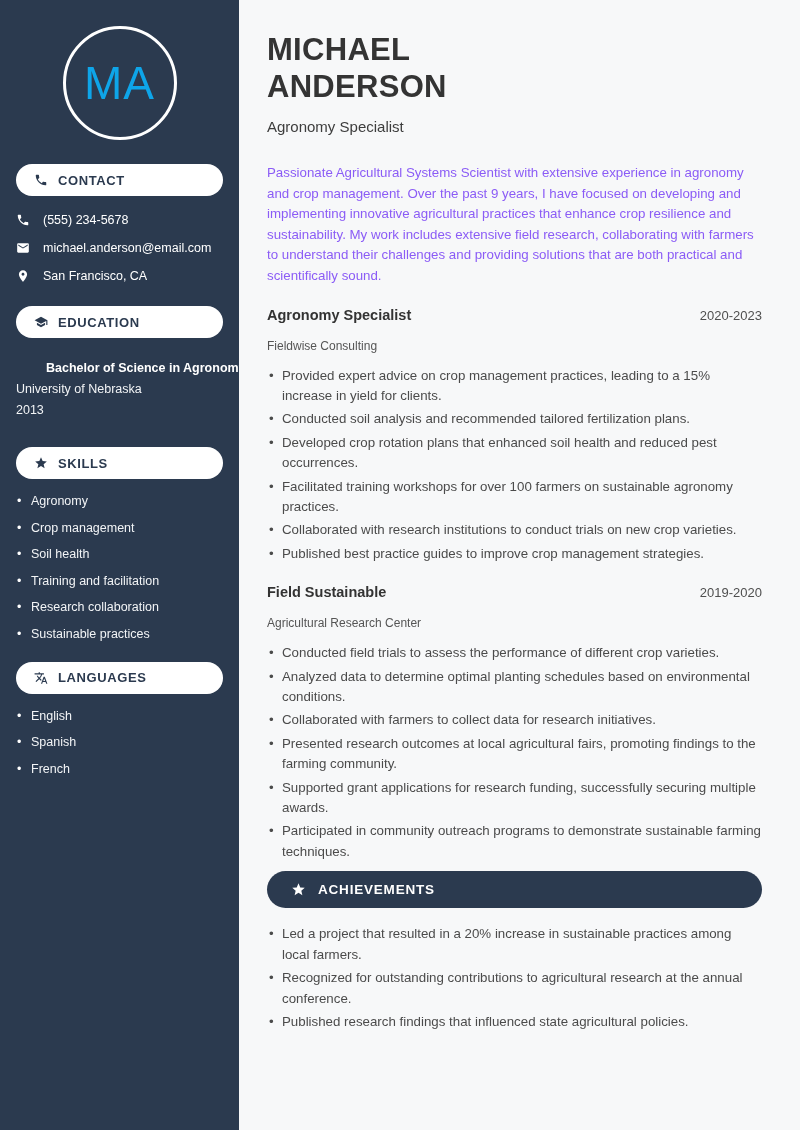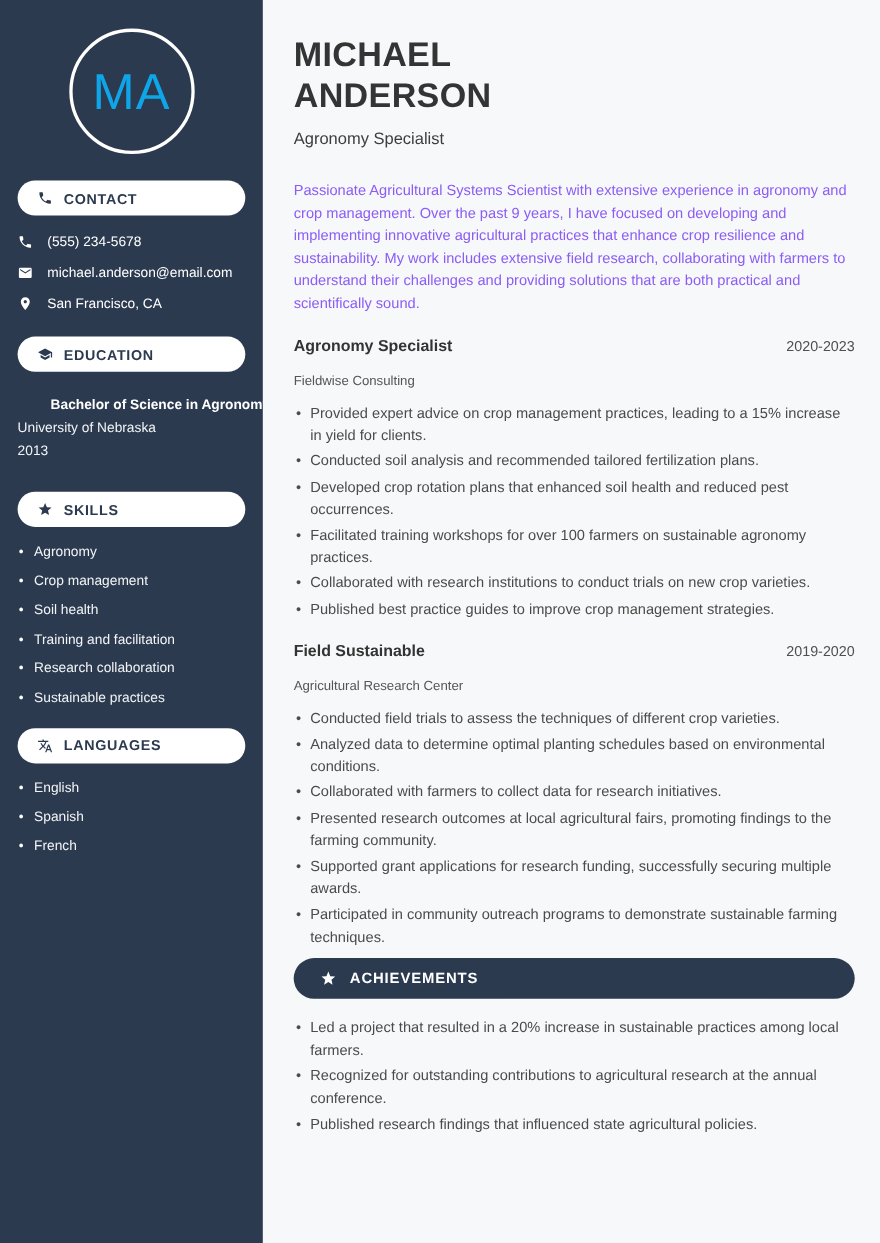--- a/index.html
+++ b/index.html
@@ -36,21 +36,21 @@
   .edu-degree { font-size: 12.5px; font-weight: 700; white-space: nowrap; line-height: 21px; margin-left: 30px; }
   .edu-line { font-size: 12.5px; line-height: 21px; color: #f2f4f6; }
   .side-list { list-style: none; margin-top: 15px; }
   .side-list li {
     position: relative; padding-left: 15px; font-size: 12.5px; color: #f2f4f6;
     margin-bottom: 12.5px; line-height: 14px;
   }
   .side-list li::before { content: "•"; position: absolute; left: 1px; top: 0; color: #ffffff; }
 
   
-  .main { flex: 1; background: #f7f8f9; padding: 31px 23px 0 28px; }
+  .main { flex: 1; background: #f7f8f9; padding: 31px 38px 0 28px; }
   .name { font-size: 31px; font-weight: 700; color: #343434; line-height: 37px; letter-spacing: 0.3px; }
   .role-title { margin-top: 13px; font-size: 15px; color: #3d3d3d; }
   .summary { margin-top: 28px; font-size: 13.3px; line-height: 20.6px; color: #8b5cf6; }
   .section-pill {
     margin-top: 23px; background: #2b3a4f; color: #ffffff; height: 37px;
     border-radius: 19px; display: flex; align-items: center; gap: 12px;
     padding: 0 24px; font-size: 13.5px; font-weight: 700; letter-spacing: 0.8px;
   }
   .section-pill svg { width: 15px; height: 15px; flex: 0 0 auto; }
   .job { margin-top: 20px; }
@@ -201,21 +201,21 @@
         </div>
 
         <div class="job">
           <div class="job-head">
             <span class="job-title">Field Sustainable</span>
             <span class="job-dates">2019-2020</span>
           </div>
           <div class="job-company">Agricultural Research Center</div>
           <ul class="bullets">
 
-          <li>Conducted field trials to assess the techniques of different crop varieties.</li>
+          <li>Conducted field trials to assess the performance of different crop varieties.</li>
             <li>Analyzed data to determine optimal planting schedules based on environmental conditions.</li>
             <li>Collaborated with farmers to collect data for research initiatives.</li>
             <li>Presented research outcomes at local agricultural fairs, promoting findings to the farming community.</li>
             <li>Supported grant applications for research funding, successfully securing multiple awards.</li>
             <li>Participated in community outreach programs to demonstrate sustainable farming techniques.</li>
           </ul>
         </div>
       </div>
 
     <div class="section-pill achievements-pill">

